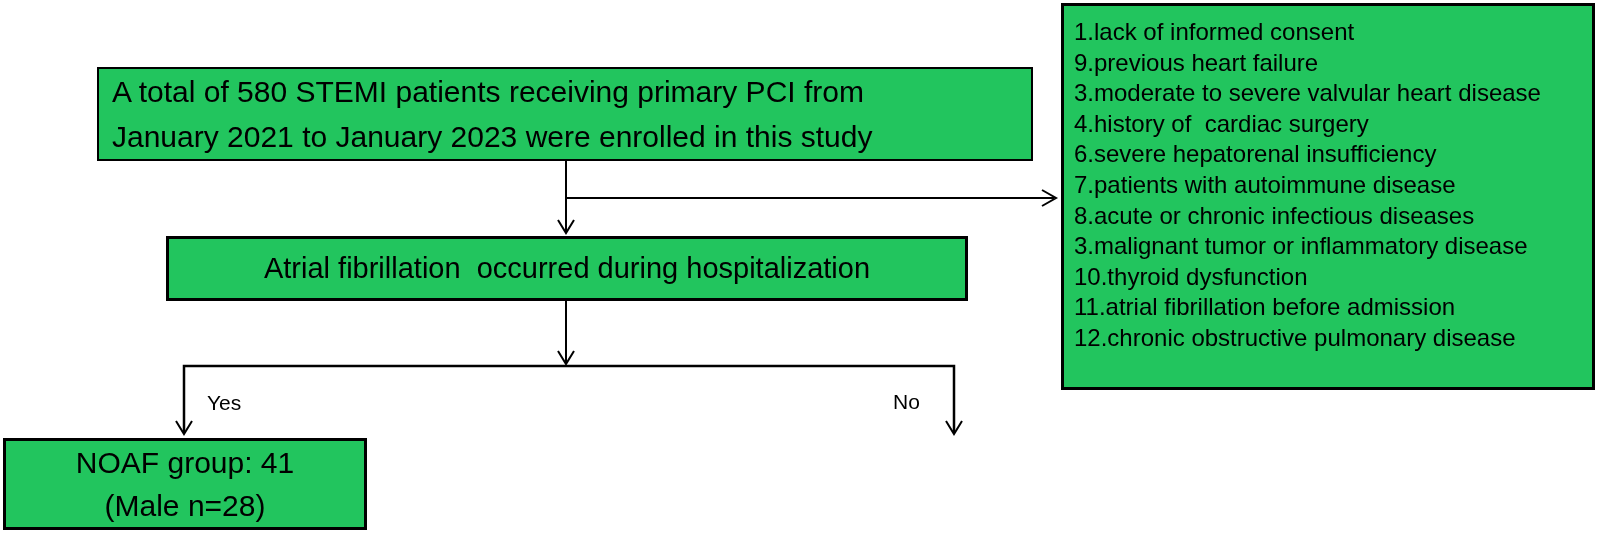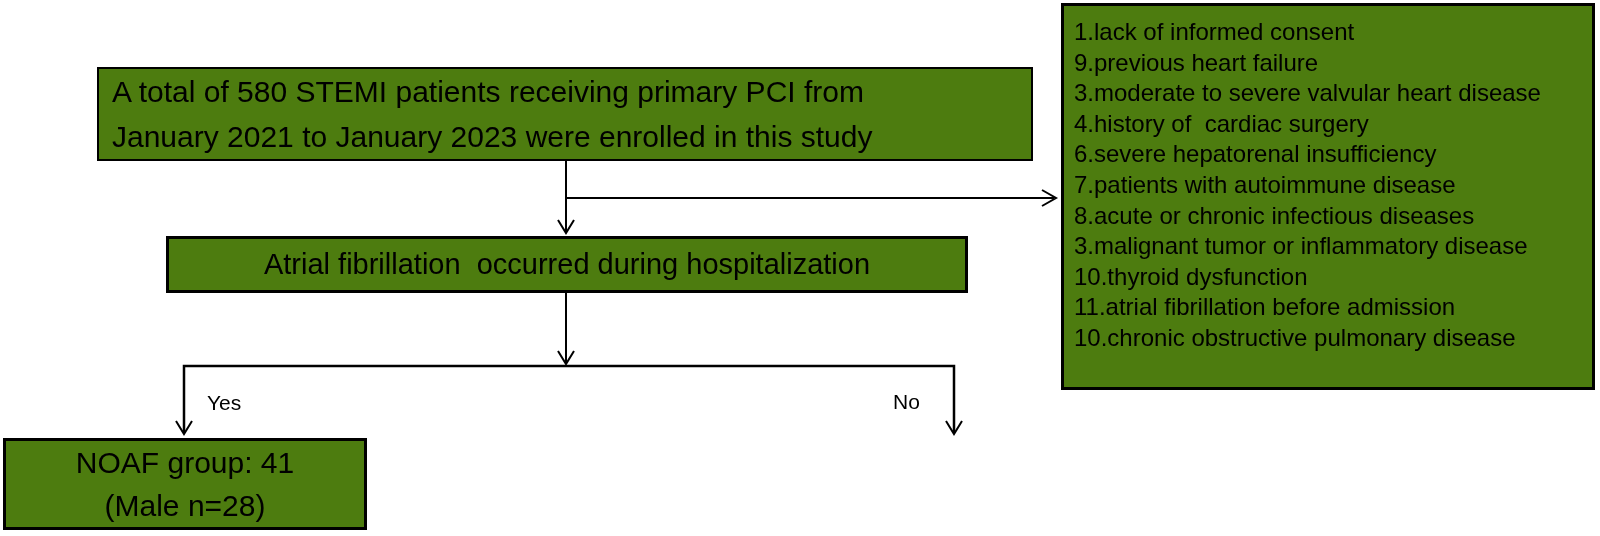--- a/index.html
+++ b/index.html
@@ -18,21 +18,21 @@
   }
   #connectors {
     position: absolute;
     left: 0; top: 0;
     width: 1600px;
     height: 536px;
     z-index: 0;
   }
   .fbox {
     position: absolute;
-    background: #4d7c0f;
+    background: #22c55e;
     border: 2px solid #000000;
     box-sizing: border-box;
     z-index: 1;
     display: flex;
     flex-direction: column;
     justify-content: center;
   }
   .fbox.thick { border-width: 3px; }
 
   #enrollment-box {
@@ -55,21 +55,21 @@
     margin: 0;
     padding: 0;
   }
   #exclusion-box li {
     font-size: 24px;
     line-height: 30.6px;
     white-space: pre;
   }
   #af-box {
     left: 166px; top: 236px;
-    width: 802px; height: 57px;
+    width: 802px; height: 65px;
     text-align: center;
     font-size: 29px;
     white-space: pre;
   }
   #noaf-box {
     left: 3px; top: 438px;
     width: 364px; height: 92px;
     text-align: center;
     font-size: 30px;
     line-height: 43px;
@@ -126,21 +126,21 @@
       <li>1.lack of informed consent</li>
       <li>9.previous heart failure</li>
       <li>3.moderate to severe valvular heart disease</li>
       <li>4.history of  cardiac surgery</li>
       <li>6.severe hepatorenal insufficiency</li>
       <li>7.patients with autoimmune disease</li>
       <li>8.acute or chronic infectious diseases</li>
       <li>3.malignant tumor or inflammatory disease</li>
       <li>10.thyroid dysfunction</li>
       <li>11.atrial fibrillation before admission</li>
-      <li>10.chronic obstructive pulmonary disease</li>
+      <li>12.chronic obstructive pulmonary disease</li>
     </ul>
   </div>
 
   <div id="af-box" class="fbox thick">
     <div>Atrial fibrillation  occurred during hospitalization</div>
   </div>
 
   <div id="yes-label" class="branch-label">Yes</div>
   <div id="no-label" class="branch-label">No</div>
 

